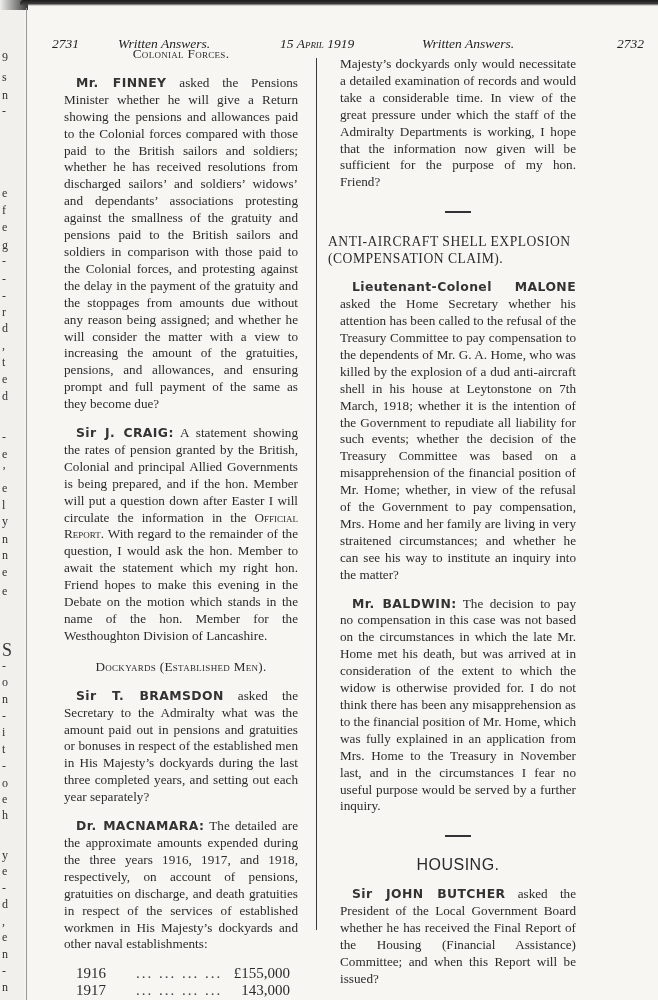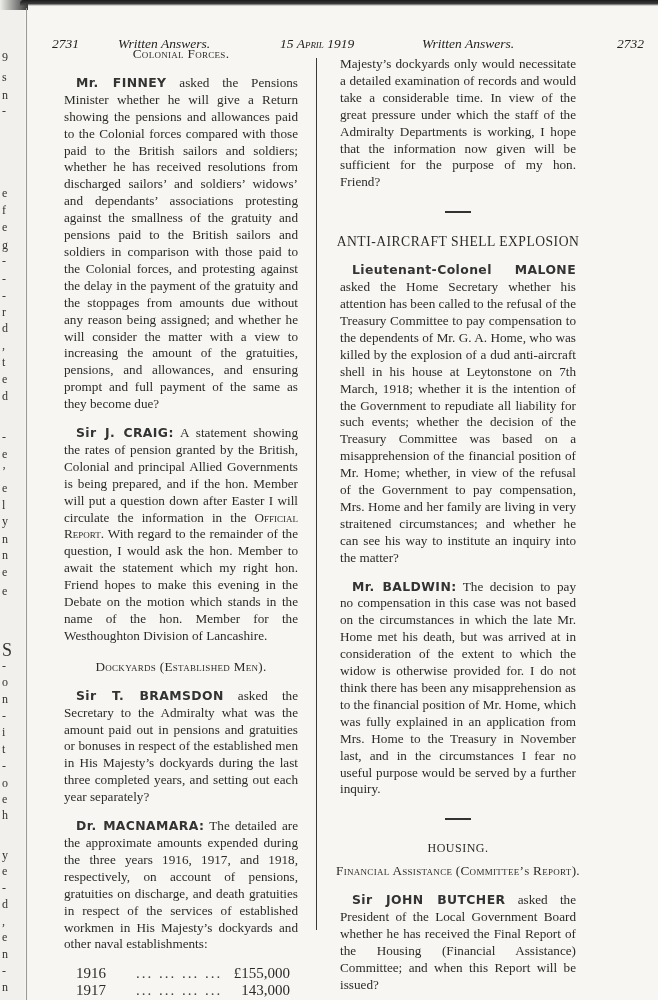--- a/index.html
+++ b/index.html
@@ -62,26 +62,26 @@
     .col p + p { margin-top: 8px; }
     .speaker {
       font-family: "DejaVu Sans", "Liberation Sans", sans-serif;
       font-weight: bold; font-size: 12.4px; letter-spacing: 0.4px; color: #333;
     }
     .section-head {
       text-align: center; font-variant: small-caps; margin: 2px 0 6px 0;
       font-size: 13.2px; letter-spacing: 0.3px;
     }
     .big-head {
-      text-align: center; font-size: 13.6px; letter-spacing: 0.5px;
+      font-size: 13.6px; letter-spacing: 0.5px;
       line-height: 17px; margin: 6px 0 6px 0; text-transform: uppercase;
     }
     .housing-head {
-      text-align: center; font-family: Liberation Serif, serif;
-      font-size: 12px; letter-spacing: 0.5px; margin: 16px 0 6px 0; color: #2a2a2a;
+      text-align: center; font-family: Liberation Sans, sans-serif;
+      font-size: 16px; letter-spacing: 0.5px; margin: 16px 0 6px 0; color: #2a2a2a;
     }
     .rule {
       width: 26px; height: 2px; background: #333; margin: 20px auto 20px auto;
     }
     .table { margin: 2px 0 2px 0; font-size: 15px; }
     .trow { display: flex; padding-left: 24px; width: 214px; }
     .trow .yr { width: 60px; }
     .trow .dots { flex: 1; letter-spacing: 2px; color: #444; }
     .trow .amt { width: 62px; text-align: right; }
   </style>
@@ -175,25 +175,25 @@
     </div>
   </div>
 
   <div class="col-divider"></div>
 
   <div class="col col-right">
     <p style="text-indent:0">Majesty’s dockyards only would necessitate a detailed examination of records and would take a considerable time. In view of the great pressure under which the staff of the Admiralty Departments is working, I hope that the information now given will be sufficient for the purpose of my hon. Friend?</p>
     <div class="rule"></div>
     <div class="big-head">
       <div>Anti-Aircraft Shell Explosion</div>
+      <div>(Compensation Claim).</div>
     </div>
     <p><span class="speaker">Lieutenant-Colonel MALONE</span><span> asked the Home Secretary whether his attention has been called to the refusal of the Treasury Committee to pay compensation to the dependents of Mr. G. A. Home, who was killed by the explosion of a dud anti-aircraft shell in his house at Leytonstone on 7th March, 1918; whether it is the intention of the Government to repudiate all liability for such events; whether the decision of the Treasury Committee was based on a misapprehension of the financial position of Mr. Home; whether, in view of the refusal of the Government to pay compensation, Mrs. Home and her family are living in very straitened circumstances; and whether he can see his way to institute an inquiry into the matter?</span></p>
     <p><span class="speaker">Mr. BALDWIN:</span><span> The decision to pay no compensation in this case was not based on the circumstances in which the late Mr. Home met his death, but was arrived at in consideration of the extent to which the widow is otherwise provided for. I do not think there has been any misapprehension as to the financial position of Mr. Home, which was fully explained in an application from Mrs. Home to the Treasury in November last, and in the circumstances I fear no useful purpose would be served by a further inquiry.</span></p>
     <div class="rule"></div>
     <div class="housing-head">HOUSING.</div>
-    <div class="section-head">Financial Assistance (Committee’s Report).</div>
     <p><span class="speaker">Sir JOHN BUTCHER</span><span> asked the President of the Local Government Board whether he has received the Final Report of the Housing (Financial Assistance) Committee; and when this Report will be issued?</span></p>
     <p><span class="speaker">Sir AUCKLAND GEDDES:</span><span> My right hon. Friend has asked me to reply. The</span></p>
   </div>
 </div>
 
 <div class="gutter-line"></div>
 <div class="top-shadow"></div>
 
 </body></html>

